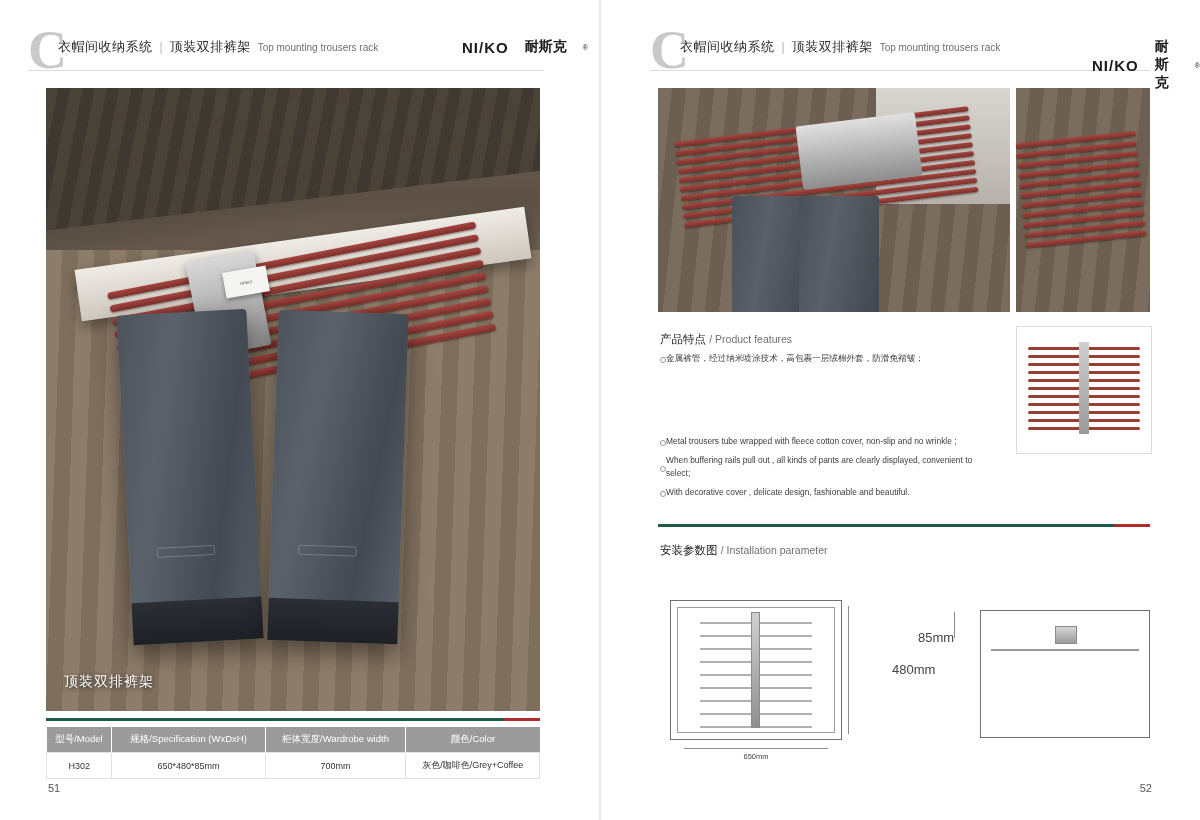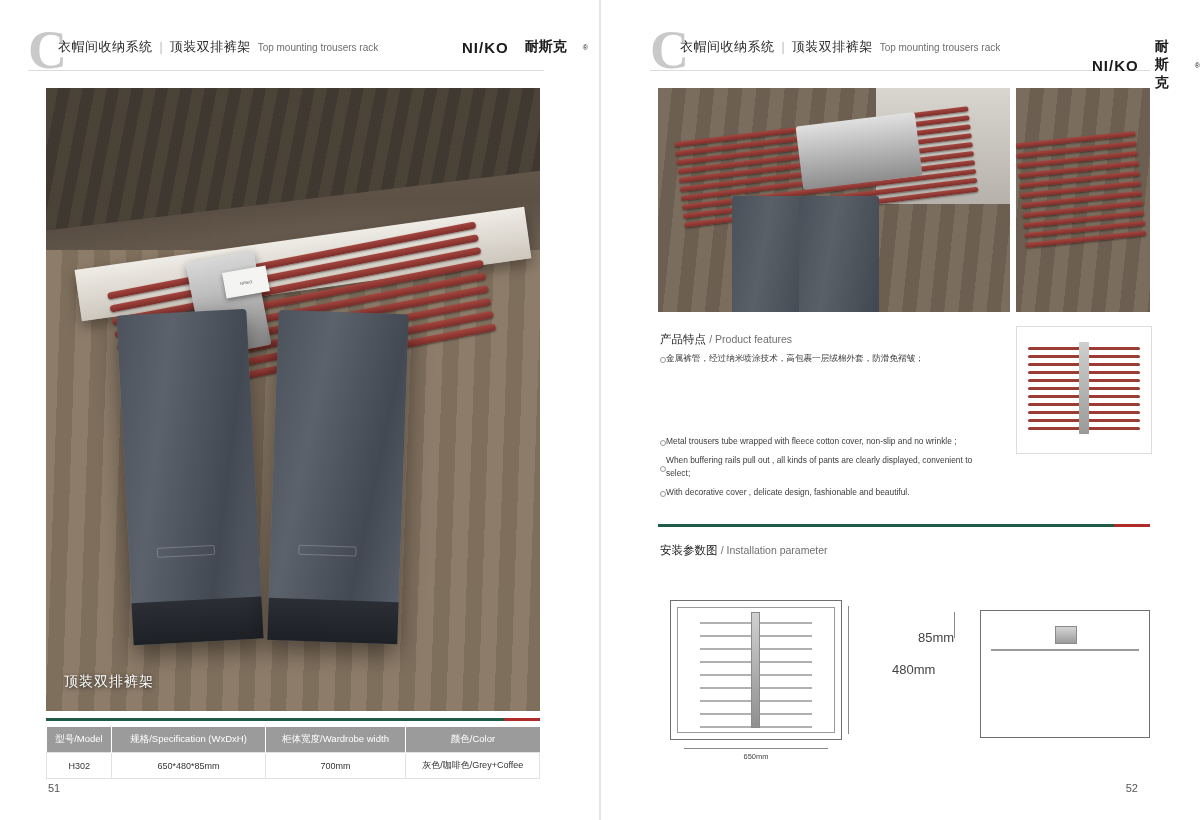--- a/index.html
+++ b/index.html
@@ -127,21 +127,21 @@
   }
   table.spec th:last-child { border-right: none; }
   table.spec td {
     font-size: 9px; color: #333; padding: 6px 2px; text-align: center;
     border: 1px solid #e2e2e2;
   }
   .page-num {
     position: absolute; bottom: 26px; font-size: 11px; color: #555;
   }
   .pn-left { left: 48px; }
-  .pn-right { right: 62px; }
+  .pn-right { right: 48px; }
 
   
   .photo-main {
     position: absolute; left: 658px; top: 88px; width: 352px; height: 224px;
     overflow: hidden;
     background: linear-gradient(180deg, #6d6054 0%, #574c42 55%, #6b5d50 100%);
   }
   .photo-side {
     position: absolute; left: 1016px; top: 88px; width: 134px; height: 224px;
     overflow: hidden;

